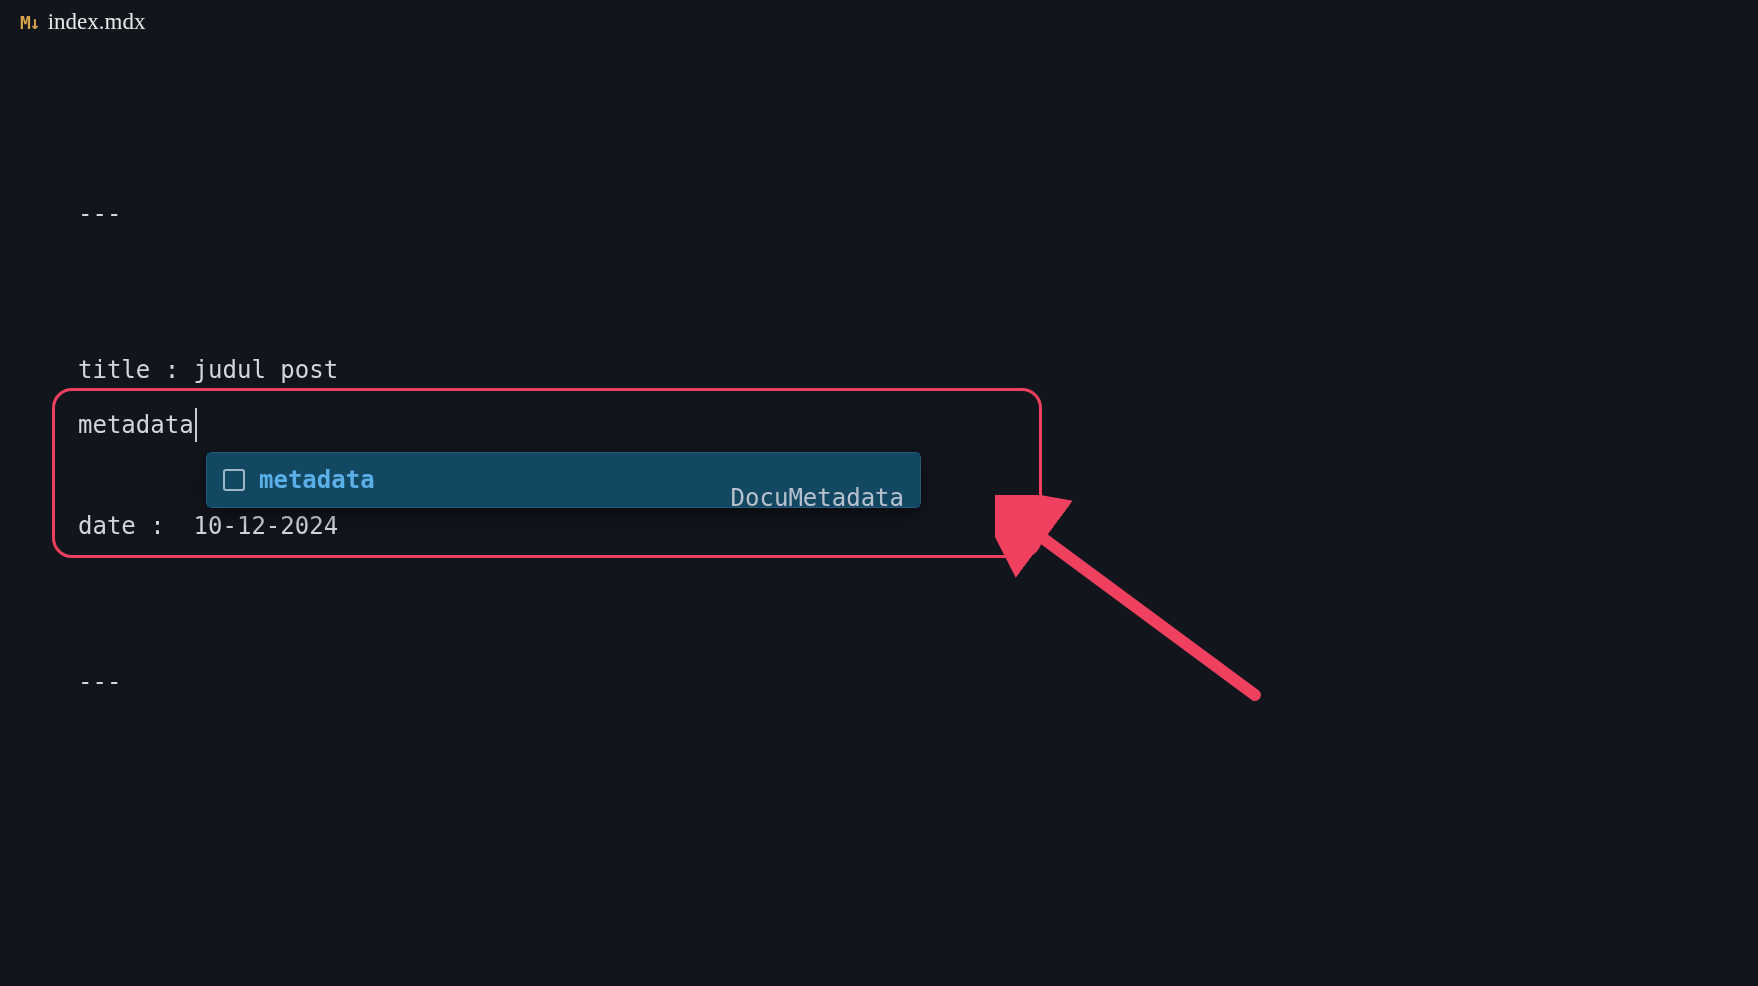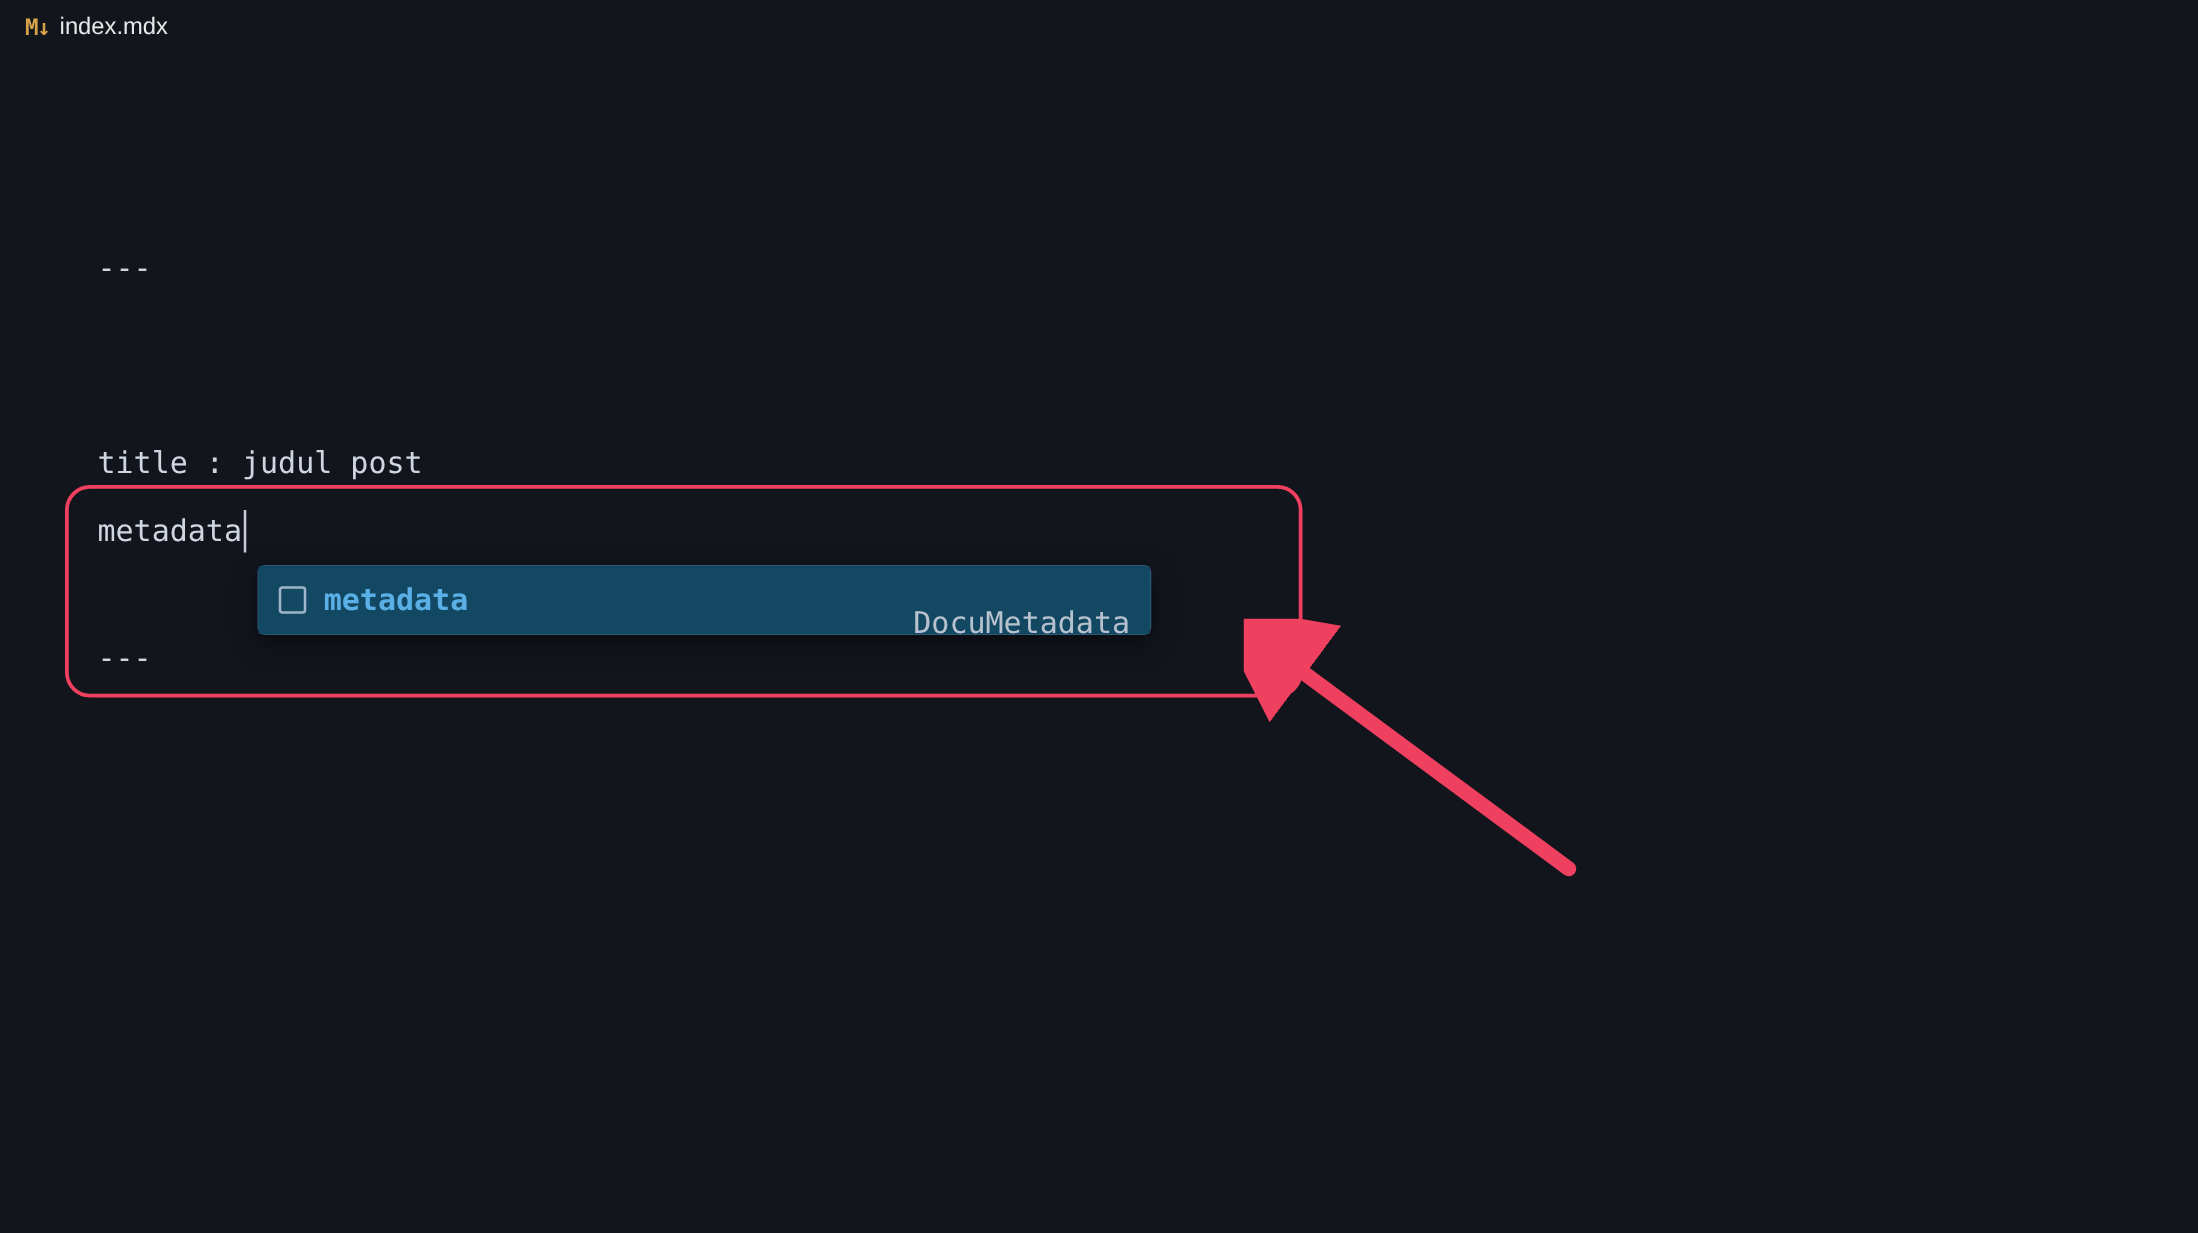--- a/index.html
+++ b/index.html
@@ -24,22 +24,22 @@
     background: #13151d;
   }
   .tab-icon-text {
     color: #d6a24a;
     font-weight: 700;
     font-size: 18px;
     letter-spacing: -1px;
   }
   .tab-title {
     color: #e8e8e8;
-    font-size: 19px;
-    font-family: Liberation Sans, sans-serif;
+    font-size: 23px;
+    font-family: Liberation Serif, serif;
   }
 
   
   .editor {
     padding: 40px 0 0 78px;
     line-height: 52px;
     white-space: pre;
     color: #d0d6e0;
   }
   .line { height: 52px; }
@@ -127,20 +127,21 @@
 <body>
 
 <div class="tab-bar">
   <span class="tab-icon-text">M↓</span>
   <span class="tab-title">index.mdx</span>
 </div>
 
 <div class="editor">
   <div class="line">---</div>
   <div class="line">title : judul post</div>
+  <div class="line">date :  10-12-2024</div>
   <div class="line">---</div>
 </div>
 
 <div class="typed-wrap">
   <span class="typed-text">metadata</span>
   <span class="caret"></span>
 </div>
 
 <div class="annotation-box"></div>
 

